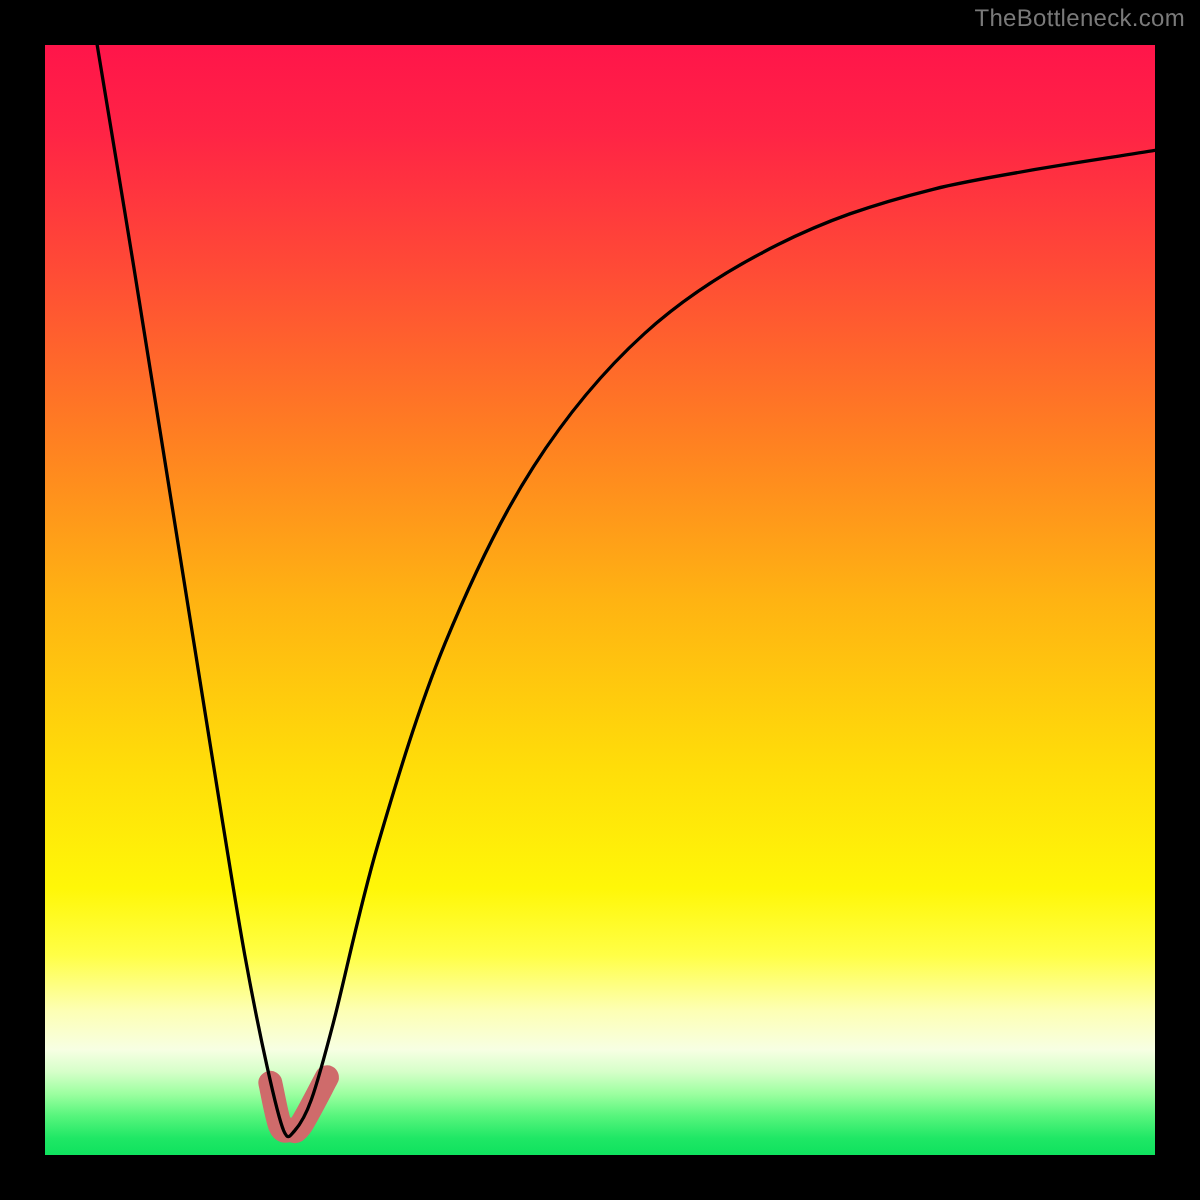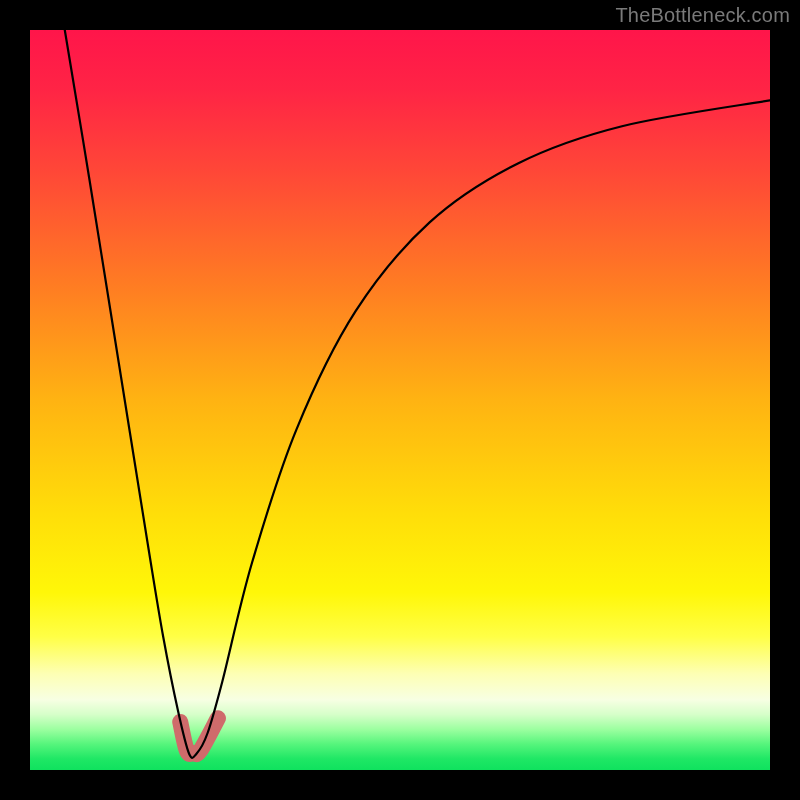--- a/index.html
+++ b/index.html
@@ -35,21 +35,21 @@
     position: absolute;
     top: 0; left: 0;
     width: 100%;
     height: 100%;
   }
   .watermark {
     position: absolute;
     top: 4px;
     right: 10px;
     color: #7a7a7a;
-    font-size: 20px;
+    font-size: 16px;
     font-weight: 500;
     letter-spacing: 0.2px;
     user-select: none;
   }
 </style>
 </head>
 <body>
 
 <div class="frame">
   <div class="watermark">TheBottleneck.com</div>

